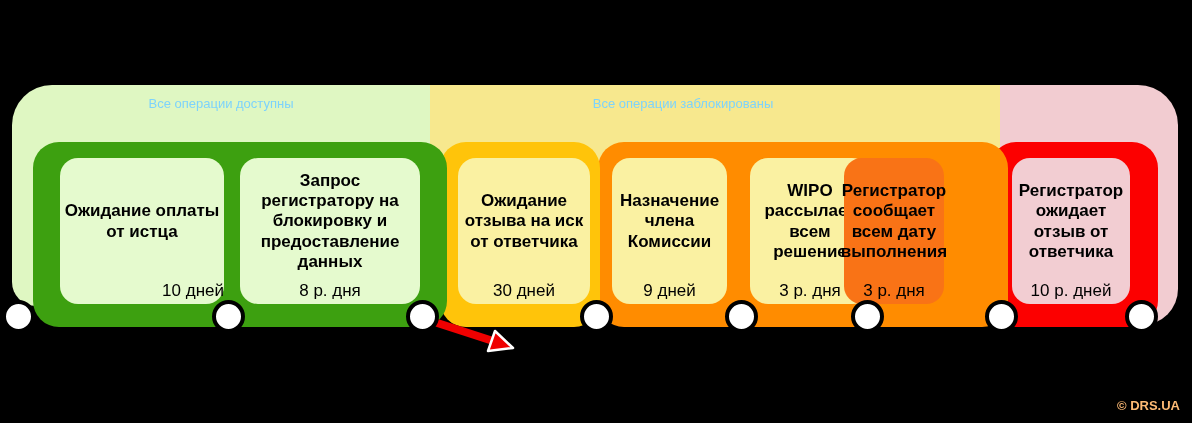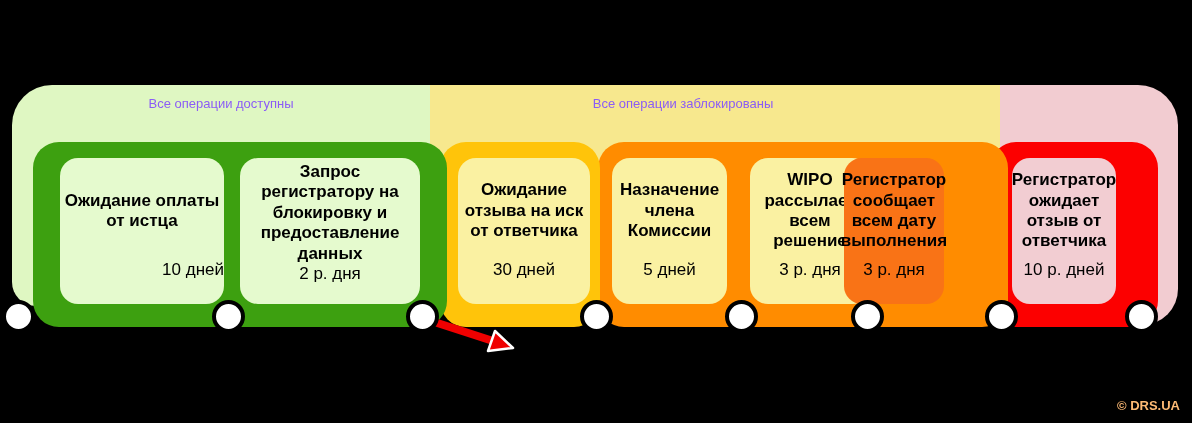--- a/index.html
+++ b/index.html
@@ -14,49 +14,49 @@
     width: 1192px; height: 423px;
     background: #000000;
   }
   
   .band { position: absolute; top: 85px; height: 221px; }
   .band-green  { left: 12px;  width: 418px; background: #DFF7C2; border-radius: 40px 0 0 24px; z-index: 1; }
   .band-yellow { left: 430px; width: 570px; background: #F7E88E; z-index: 1; }
   .band-pink   { left: 1000px; width: 178px; height: 240px; background: #F2CCD1; border-radius: 0 40px 36px 0; z-index: 1; }
   .zone-label {
     position: absolute; top: 96px; z-index: 2;
-    font-size: 13px; color: #8b5cf6; text-align: center;
+    font-size: 13px; color: #7dd3fc; text-align: center;
   }
   .zl1 { left: 12px;  width: 418px; }
   .zl2 { left: 430px; width: 506px; }
   
   .cont { position: absolute; top: 142px; height: 185px; border-radius: 26px; }
   .cont-green  { left: 33px;  width: 414px; background: #3DA010; z-index: 5; }
   .cont-gold   { left: 440px; width: 160px; background: #FFC40A; z-index: 4; }
   .cont-orange { left: 598px; width: 410px; background: #FF8C00; z-index: 3; }
   .cont-red    { left: 990px; width: 168px; background: #FC0000; z-index: 2; }
   
   .cell {
     position: absolute; top: 158px; height: 146px; border-radius: 18px; z-index: 6;
     display: flex; flex-direction: column; align-items: center; text-align: center;
     box-sizing: border-box;
   }
   .cell .title {
     flex: 1; display: flex; align-items: center; justify-content: center;
     font-weight: bold; font-size: 17px; line-height: 1.2; color: #000;
     padding: 4px 2px 0 2px;
   }
-  .cell .dur { font-size: 17px; color: #000; padding-bottom: 24px; }
+  .cell .dur { font-size: 17px; color: #000; padding-bottom: 3px; }
   .cell1 { left: 60px;  width: 164px; background: #E5FACE; align-items: flex-end; }
   .cell2 { left: 240px; width: 180px; background: #E5FACE; }
   .cell3 { left: 458px; width: 132px; background: #FAF1A2; }
   .cell4 { left: 612px; width: 115px; background: #FAF1A2; }
   .cell5 { left: 750px; width: 120px; background: #FAF1A2; }
   .cell6 { left: 844px; width: 100px; background: #f97316; }
-  .cell7 { left: 1012px; width: 104px; background: #F2CDD2; }
+  .cell7 { left: 1012px; width: 118px; background: #F2CDD2; }
   
   .marker {
     position: absolute; top: 300px; width: 33px; height: 33px;
     box-sizing: border-box; border-radius: 50%;
     background: #FFFFFF; border: 4px solid #000000; z-index: 8;
   }
   .m1 { left: 2px; }    .m2 { left: 212px; }  .m3 { left: 406px; }
   .m4 { left: 580px; }  .m5 { left: 725px; }  .m6 { left: 851px; }
   .m7 { left: 985px; }  .m8 { left: 1125px; }
   
@@ -83,29 +83,29 @@
   <div class="cont cont-gold"></div>
   <div class="cont cont-orange"></div>
   <div class="cont cont-red"></div>
 
   <div class="cell cell1">
     <div class="title">Ожидание оплаты от истца</div>
     <div class="dur">10 дней</div>
   </div>
   <div class="cell cell2">
     <div class="title">Запрос регистратору на блокировку и предоставление данных</div>
-    <div class="dur">2 р. дня</div>
+    <div class="dur">8 р. дня</div>
   </div>
   <div class="cell cell3">
     <div class="title">Ожидание отзыва на иск от ответчика</div>
     <div class="dur">30 дней</div>
   </div>
   <div class="cell cell4">
     <div class="title">Назначение члена Комиссии</div>
-    <div class="dur">5 дней</div>
+    <div class="dur">9 дней</div>
   </div>
   <div class="cell cell5">
     <div class="title">WIPO рассылает всем решение</div>
     <div class="dur">3 р. дня</div>
   </div>
   <div class="cell cell6">
     <div class="title">Регистратор сообщает всем дату выполнения</div>
     <div class="dur">3 р. дня</div>
   </div>
   <div class="cell cell7">

